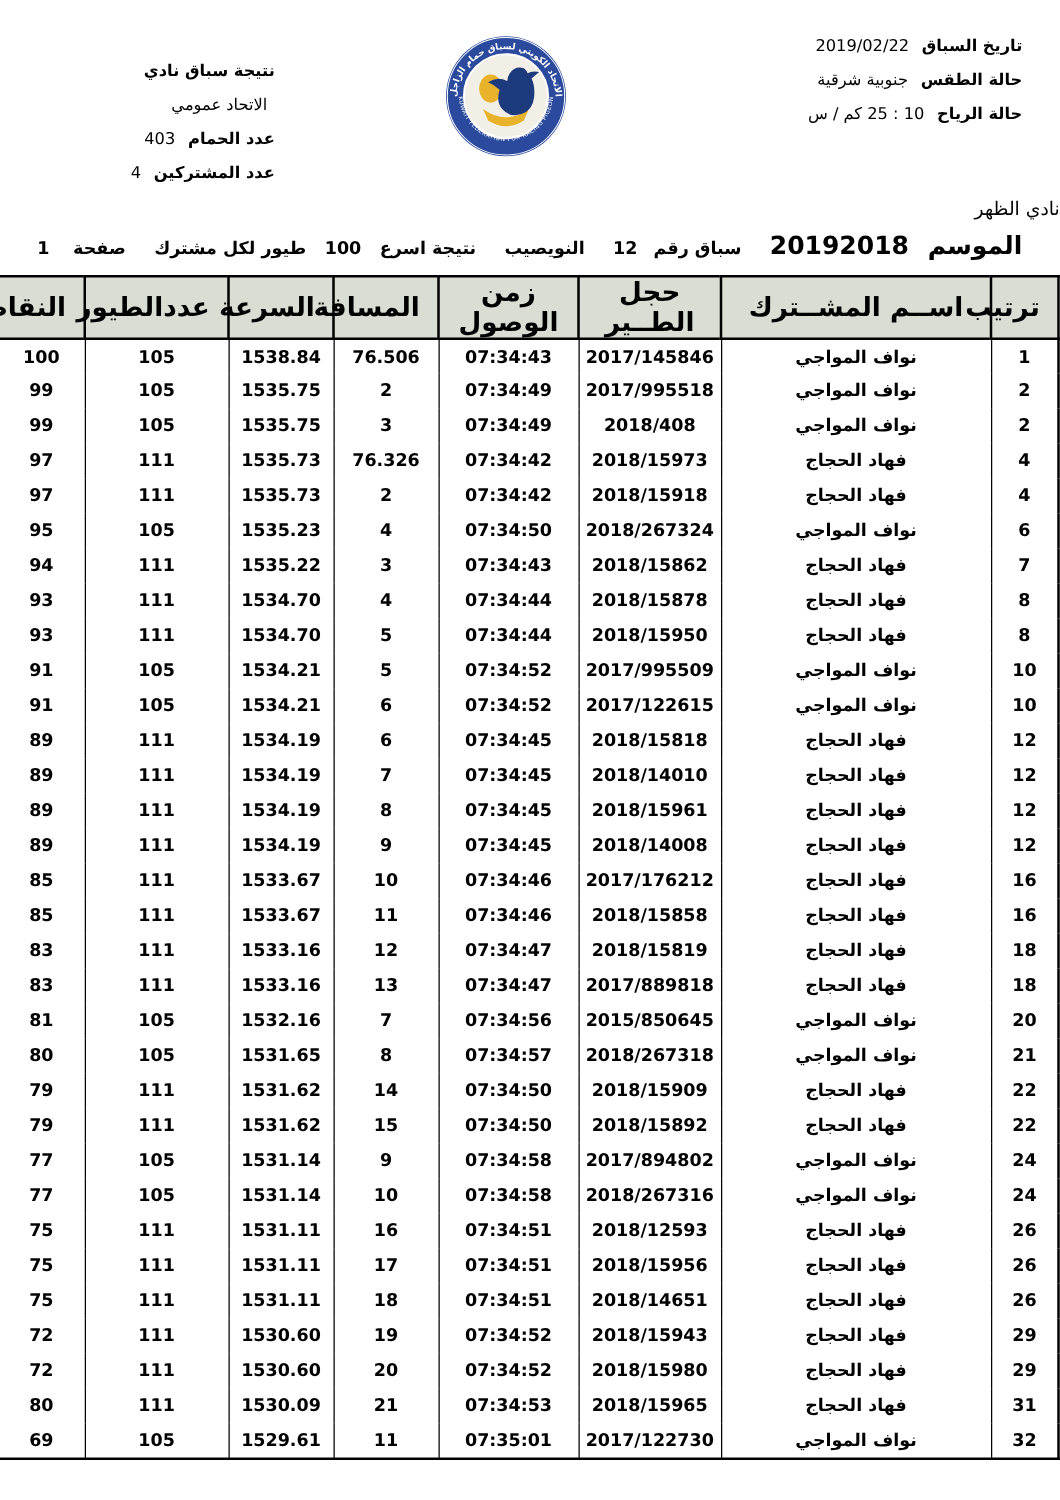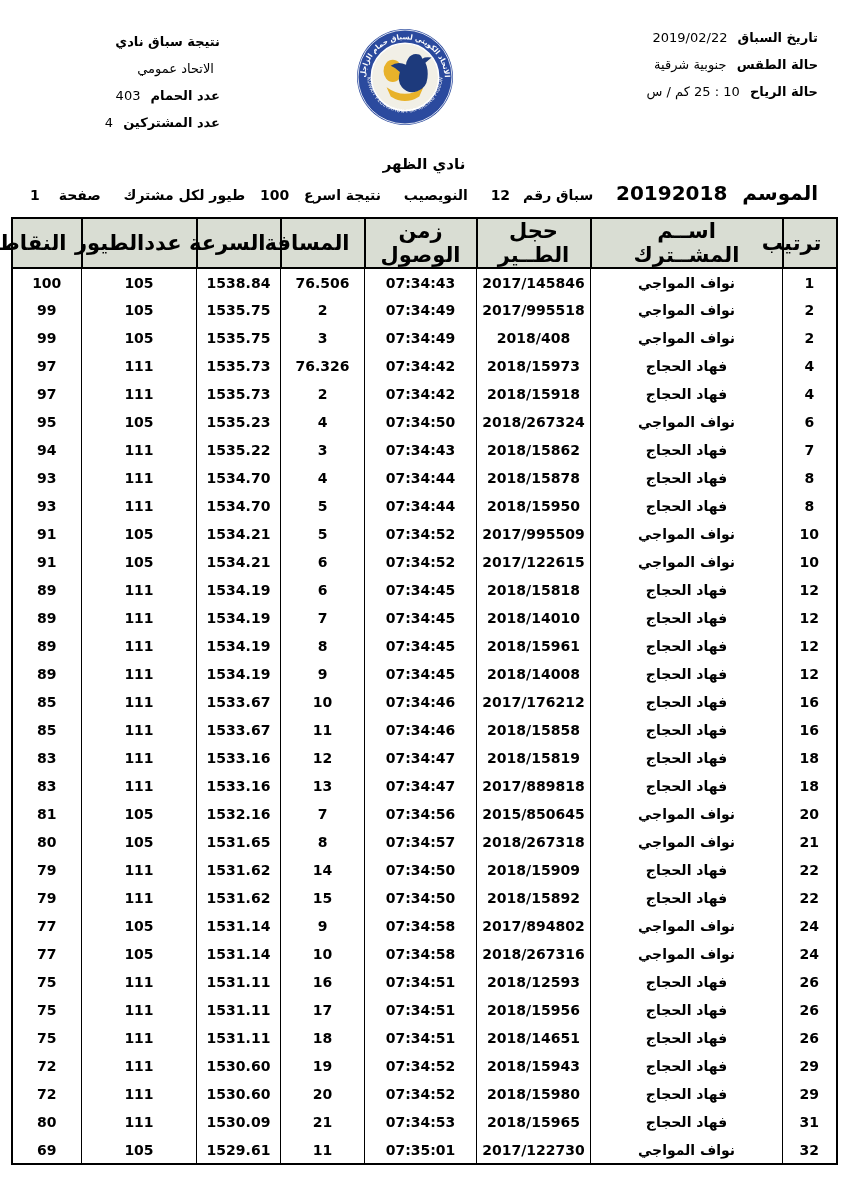--- a/index.html
+++ b/index.html
@@ -13,25 +13,25 @@
   .page { width: 848px; height: 1200px; padding-top: 24px; }
 
   
   .top-header {
     display: flex; justify-content: space-between; align-items: flex-start;
     padding: 0 30px 0 60px;
   }
   .info-block { width: 230px; font-size: 13px; line-height: 27px; text-align: right; }
   .info-line .lbl { font-weight: bold; }
   .info-line .val { font-weight: normal; margin-right: 6px; }
-  .left-block { width: 160px; margin-top: 4px; }
+  .left-block { width: 160px; margin-top: 20px; }
   .logo-wrap { width: 100px; margin-top: 4px; flex: 0 0 auto; }
 
   
-  .club-name { text-align: center; font-weight: bold; font-size: 15px; margin-top: 19px; }
+  .club-name { font-weight: normal; font-size: 15px; margin-top: 6px; }
   .race-line {
     display: flex; justify-content: space-between; align-items: baseline;
     padding: 0 30px; margin-top: 8px; font-weight: bold; font-size: 14px;
   }
   .race-line .season { font-size: 20px; }
   .race-line .gap { margin-right: 8px; }
   .race-line .count { margin: 0 10px; }
   .race-line .pageval { margin-right: 14px; }
 
   
@@ -45,21 +45,21 @@
     font-weight: bold; font-size: 21px; height: 37px; padding: 0 14px;
     text-align: center;
   }
   table.results td {
     border-left: 1px solid #000; border-right: 1px solid #000;
     height: 28px; padding: 0 2px;
     font-weight: bold; font-size: 14px; text-align: center;
     white-space: nowrap; overflow: hidden;
   }
   .col-rank    { width: 54px; }
-  .col-name    { width: 192px; margin-top: 13px; }
+  .col-name    { width: 216px; margin-top: 13px; }
   .col-ring    { width: 114px; }
   .col-arrival { width: 112px; }
   .col-distance{ width: 84px; }
   .col-speed   { width: 84px; }
   .col-birds   { width: 115px; }
   .col-points  { width: 70px; }
 </style>
 </head>
 <body>
 

